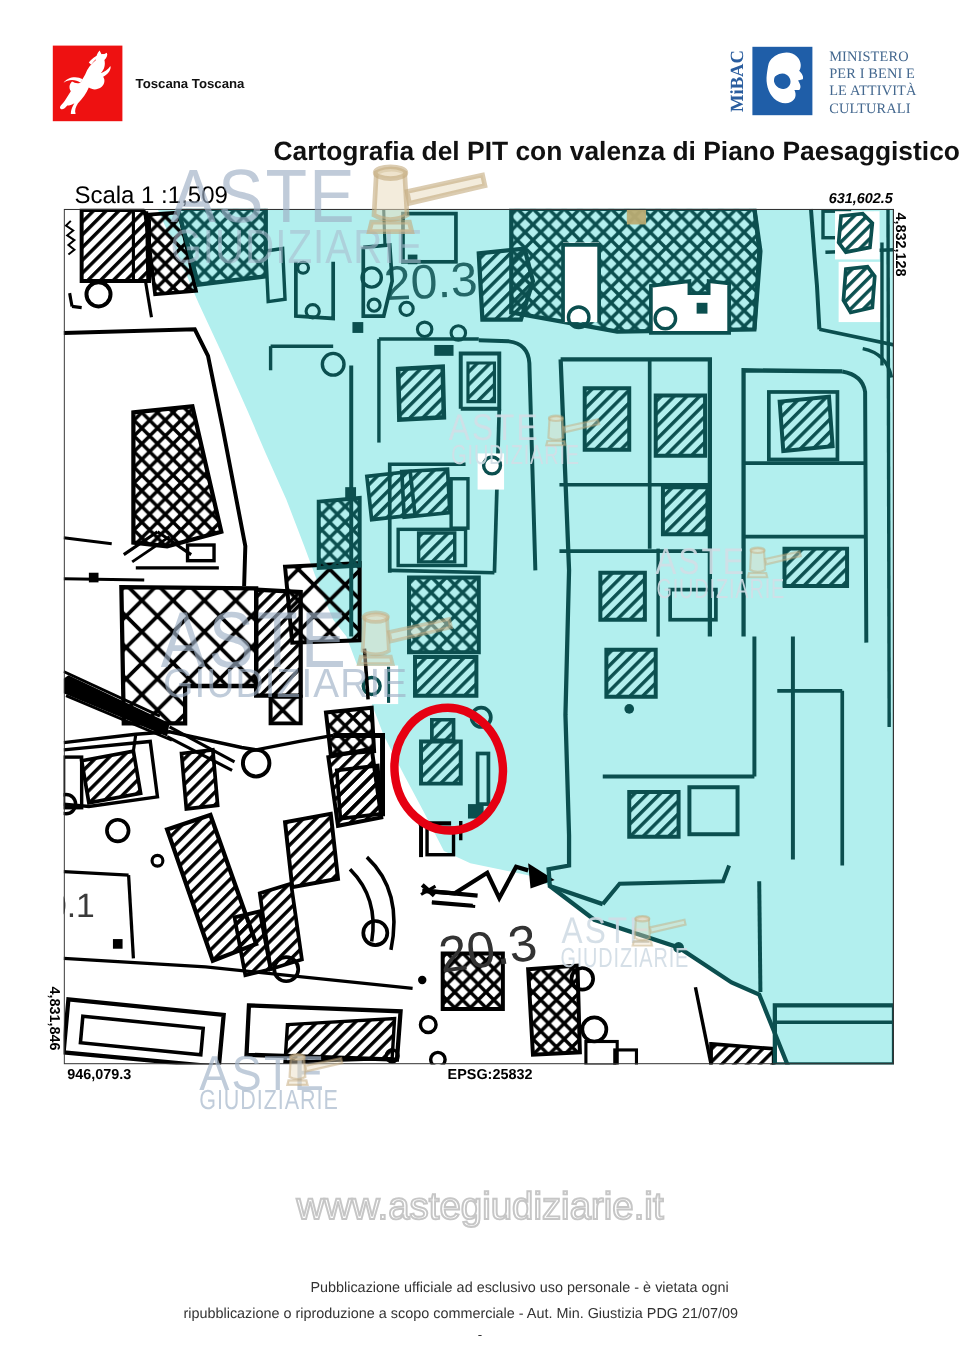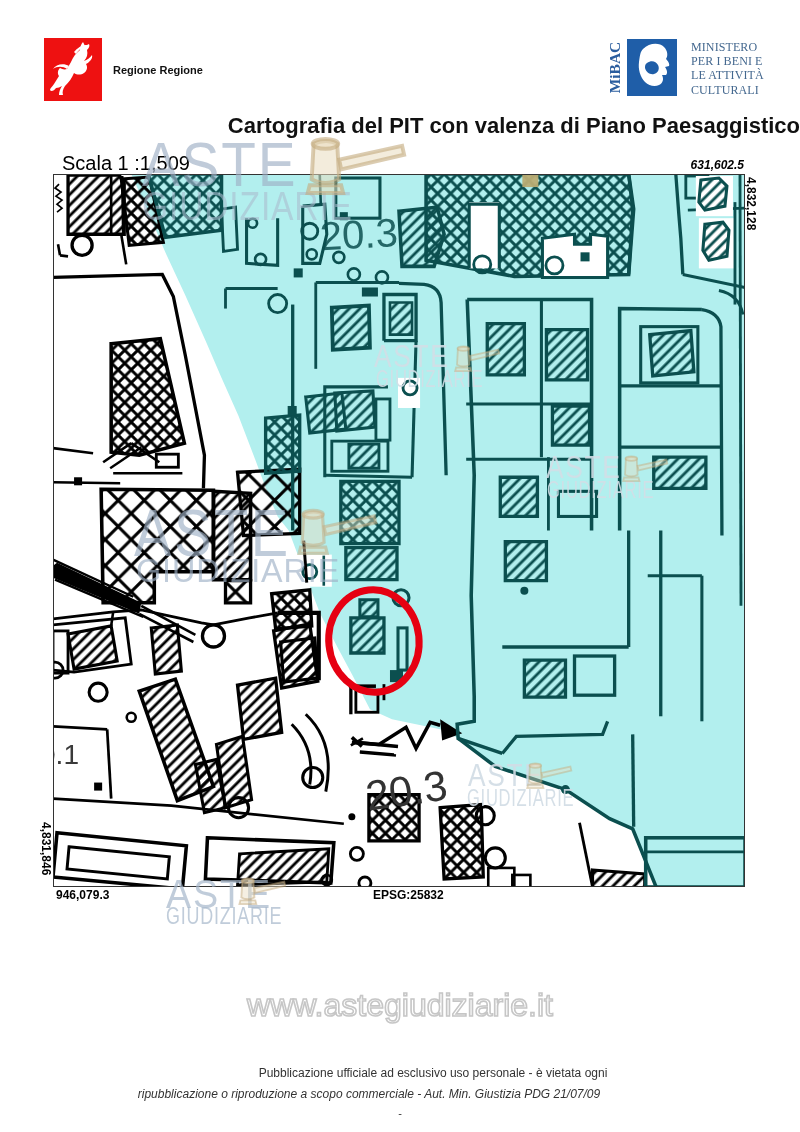--- a/index.html
+++ b/index.html
@@ -7,21 +7,21 @@
 </style></head>
 <body>
 
 <div class="abs" style="left:44px;top:38px;width:58px;height:63px;background:#ee1111;">
 <svg width="58" height="63" viewBox="0 0 58 63">
 <path d="M12 50 C10 53 7 54 6 52 C6 50 8 49 10 46 L15 38 C13 35 14 32 16 30 C18 31 20 32 23 31 L27 24 C29 19 32 15 36 12 C36 9 37 6 39 4 L41 8 L45 6 C46 8 45 10 43 12 C44 16 43 20 40 23 C43 22 46 20 48 17 C49 20 46 24 42 26 C44 29 43 33 40 35 C37 37 33 37 30 35 C28 40 25 44 21 48 C19 51 18 54 19 57 L15 57 C15 54 16 51 18 48 C16 49 14 50 12 50 Z" fill="#fff"></path>
 <path d="M23 31 C19 28 13 28 9 31 C12 26 20 25 25 28 Z" fill="#fff"></path>
 <path d="M32 16 C35 11 40 8 45 8 C41 5 34 9 30 14 Z" fill="#fff"></path>
 </svg></div>
 
-<div class="abs" style="left:113px;top:64px;font-size:11px;font-weight:bold;color:#111;">Regione Regione</div>
+<div class="abs" style="left:113px;top:64px;font-size:11px;font-weight:bold;color:#111;">Toscana Toscana</div>
 
 <div class="abs" style="left:606px;top:39px;width:20px;height:57px;">
     <div style="font-size:15.5px;font-weight:bold;color:#2a5d9e;font-family:'Liberation Serif',serif;transform:rotate(-90deg) translate(-57px,0);transform-origin:0 0;width:57px;text-align:center;">MiBAC</div>
   </div>
 
 <div class="abs" style="left:627px;top:39px;width:50px;height:57px;background:#1f5ea8;">
 <svg width="50" height="57" viewBox="0 0 50 57">
 <path d="M16 10 C22 4 32 3 37 8 C41 12 41 17 39 20 C41 22 43 25 42 27 L38 28 C40 31 41 34 39 36 L35 36 C37 40 36 44 32 46 C28 48 22 47 18 43 C13 38 11 30 12 23 C13 17 13 13 16 10 Z" fill="#fff"></path>
 <path d="M20 24 C24 21 29 22 31 26 C33 30 31 34 27 35 C23 36 19 33 18 29 C18 27 18 25 20 24 Z" fill="#1f5ea8"></path>
 </svg></div>
@@ -388,15 +388,15 @@
       <ellipse cx="34" cy="8" rx="13" ry="5"></ellipse>
       <path d="M48 24 L112 10 L114 19 L50 34 Z"></path>
       <path d="M18 50 L50 50 L52 58 L16 58 Z"></path>
     </g>
   </svg>
 
 <div class="abs" style="left:0;top:987px;width:800px;text-align:center;font-size:32px;letter-spacing:0.5px;letter-spacing:0px;color:#ffffff;-webkit-text-stroke:1.6px #c6c6c6;text-shadow:0 0 1px #ddd;">www.astegiudiziarie.it</div>
 
 <div class="abs" style="left:0;top:1066px;width:800px;text-align:center;font-size:12px;color:#333;padding-left:33px;">Pubblicazione ufficiale ad esclusivo uso personale - è vietata ogni</div>
 
-<div class="abs" style="left:1px;top:1087px;width:736px;text-align:center;font-size:12px;color:#333;font-style:italic;">ripubblicazione o riproduzione a scopo commerciale - Aut. Min. Giustizia PDG 21/07/09</div>
+<div class="abs" style="left:16px;top:1087px;width:736px;text-align:center;font-size:12px;color:#333;">ripubblicazione o riproduzione a scopo commerciale - Aut. Min. Giustizia PDG 21/07/09</div>
 
 <div class="abs" style="left:0;top:1107px;width:800px;text-align:center;font-size:11px;color:#333;">-</div>
 
 </body></html>

